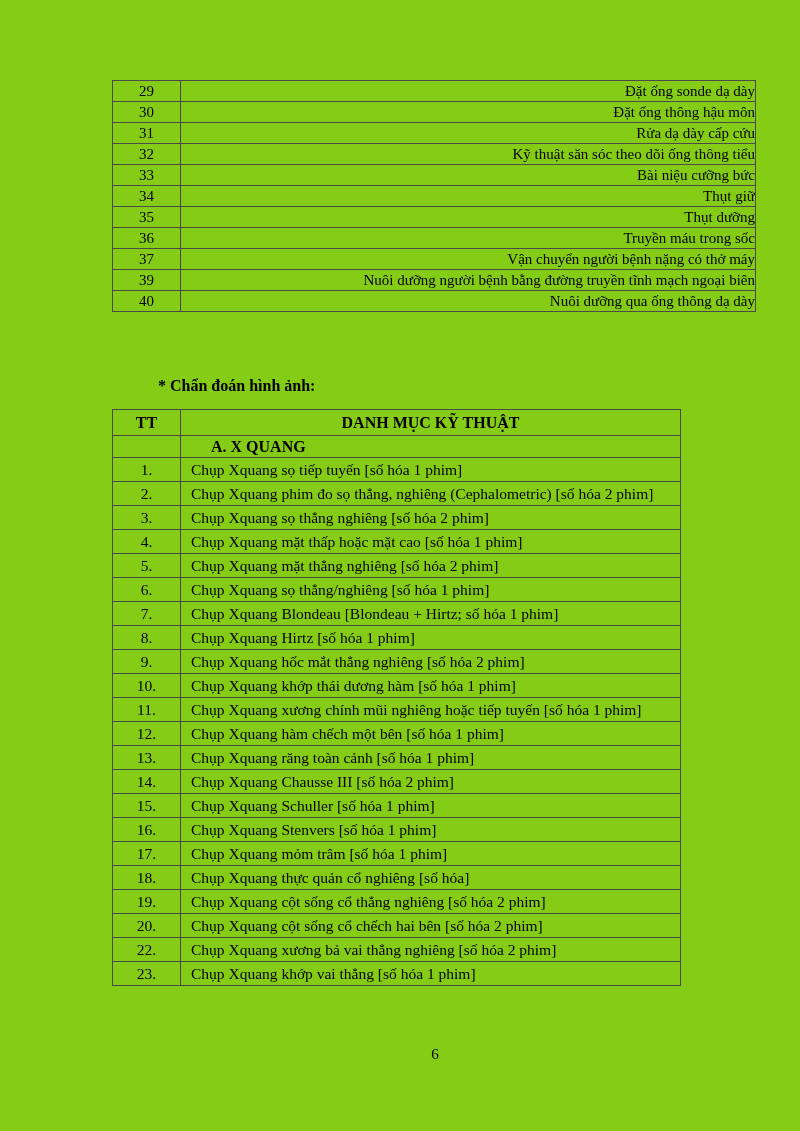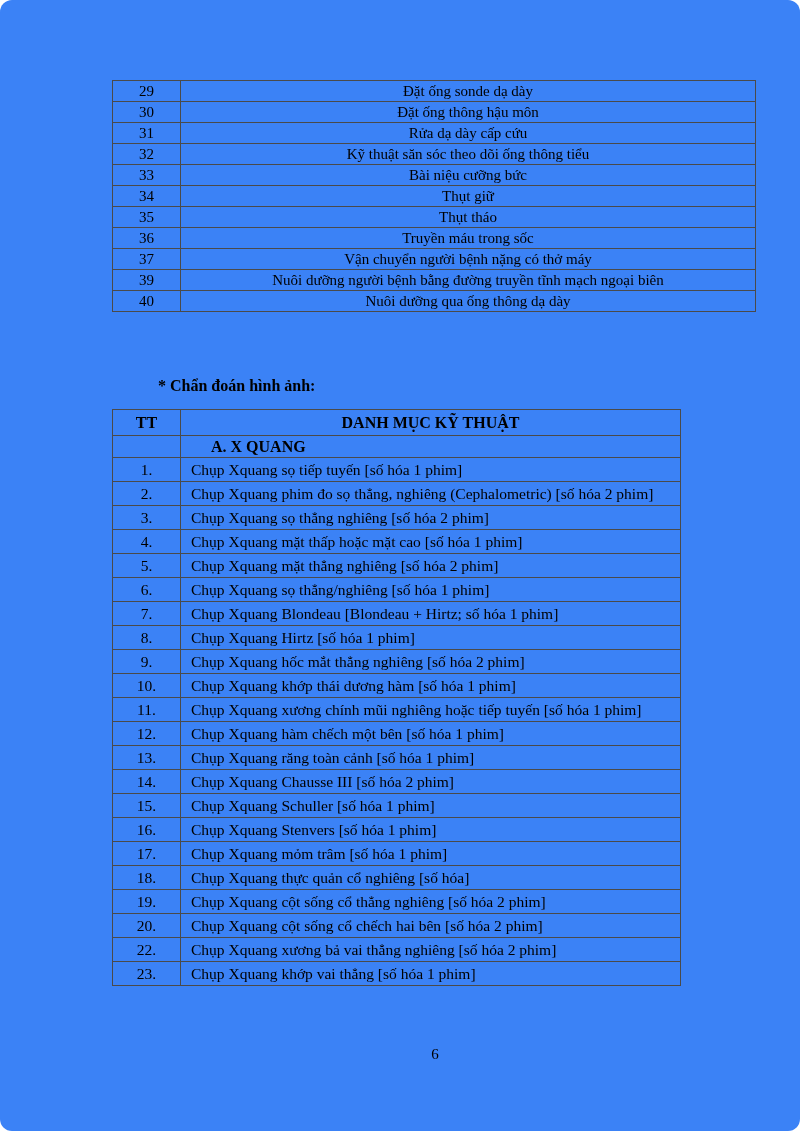--- a/index.html
+++ b/index.html
@@ -5,41 +5,41 @@
   * { margin: 0; padding: 0; box-sizing: border-box; }
   html, body { background: #ffffff; }
   body {
     width: 800px;
     height: 1131px;
     position: relative;
     font-family: "Liberation Serif", "DejaVu Serif", serif;
     color: #000000;
     overflow: hidden;
   }
-  .page { position: absolute; inset: 0; background: #3b82f6; border-radius: 12px; }
+  .page { position: absolute; inset: 0; background: #84cc16; }
 
   table.doc-table {
     border-collapse: collapse;
     table-layout: fixed;
     position: absolute;
   }
   table.doc-table td, table.doc-table th {
     border: 1px solid #4a4a4a;
     vertical-align: middle;
     overflow: hidden;
     white-space: nowrap;
   }
 
   
   #table-procedures {
     left: 112px; top: 80px; width: 644px;
   }
   #table-procedures td { height: 21px; font-size: 15px; }
   #table-procedures td.num { width: 68px; text-align: center; }
-  #table-procedures td.txt { text-align: center; margin-left: 18px; }
+  #table-procedures td.txt { text-align: right; margin-left: 18px; }
 
   
   .section-heading {
     position: absolute;
     left: 158px; top: 377px;
     font-size: 16px;
     font-weight: bold;
   }
 
   
@@ -98,21 +98,21 @@
         <tr>
           <td class="num">33</td>
           <td class="txt">Bài niệu cưỡng bức</td>
         </tr>
         <tr>
           <td class="num">34</td>
           <td class="txt">Thụt giữ</td>
         </tr>
         <tr>
           <td class="num">35</td>
-          <td class="txt">Thụt tháo</td>
+          <td class="txt">Thụt dưỡng</td>
         </tr>
         <tr>
           <td class="num">36</td>
           <td class="txt">Truyền máu trong sốc</td>
         </tr>
         <tr>
           <td class="num">37</td>
           <td class="txt">Vận chuyển người bệnh nặng có thở máy</td>
         </tr>
         <tr>

